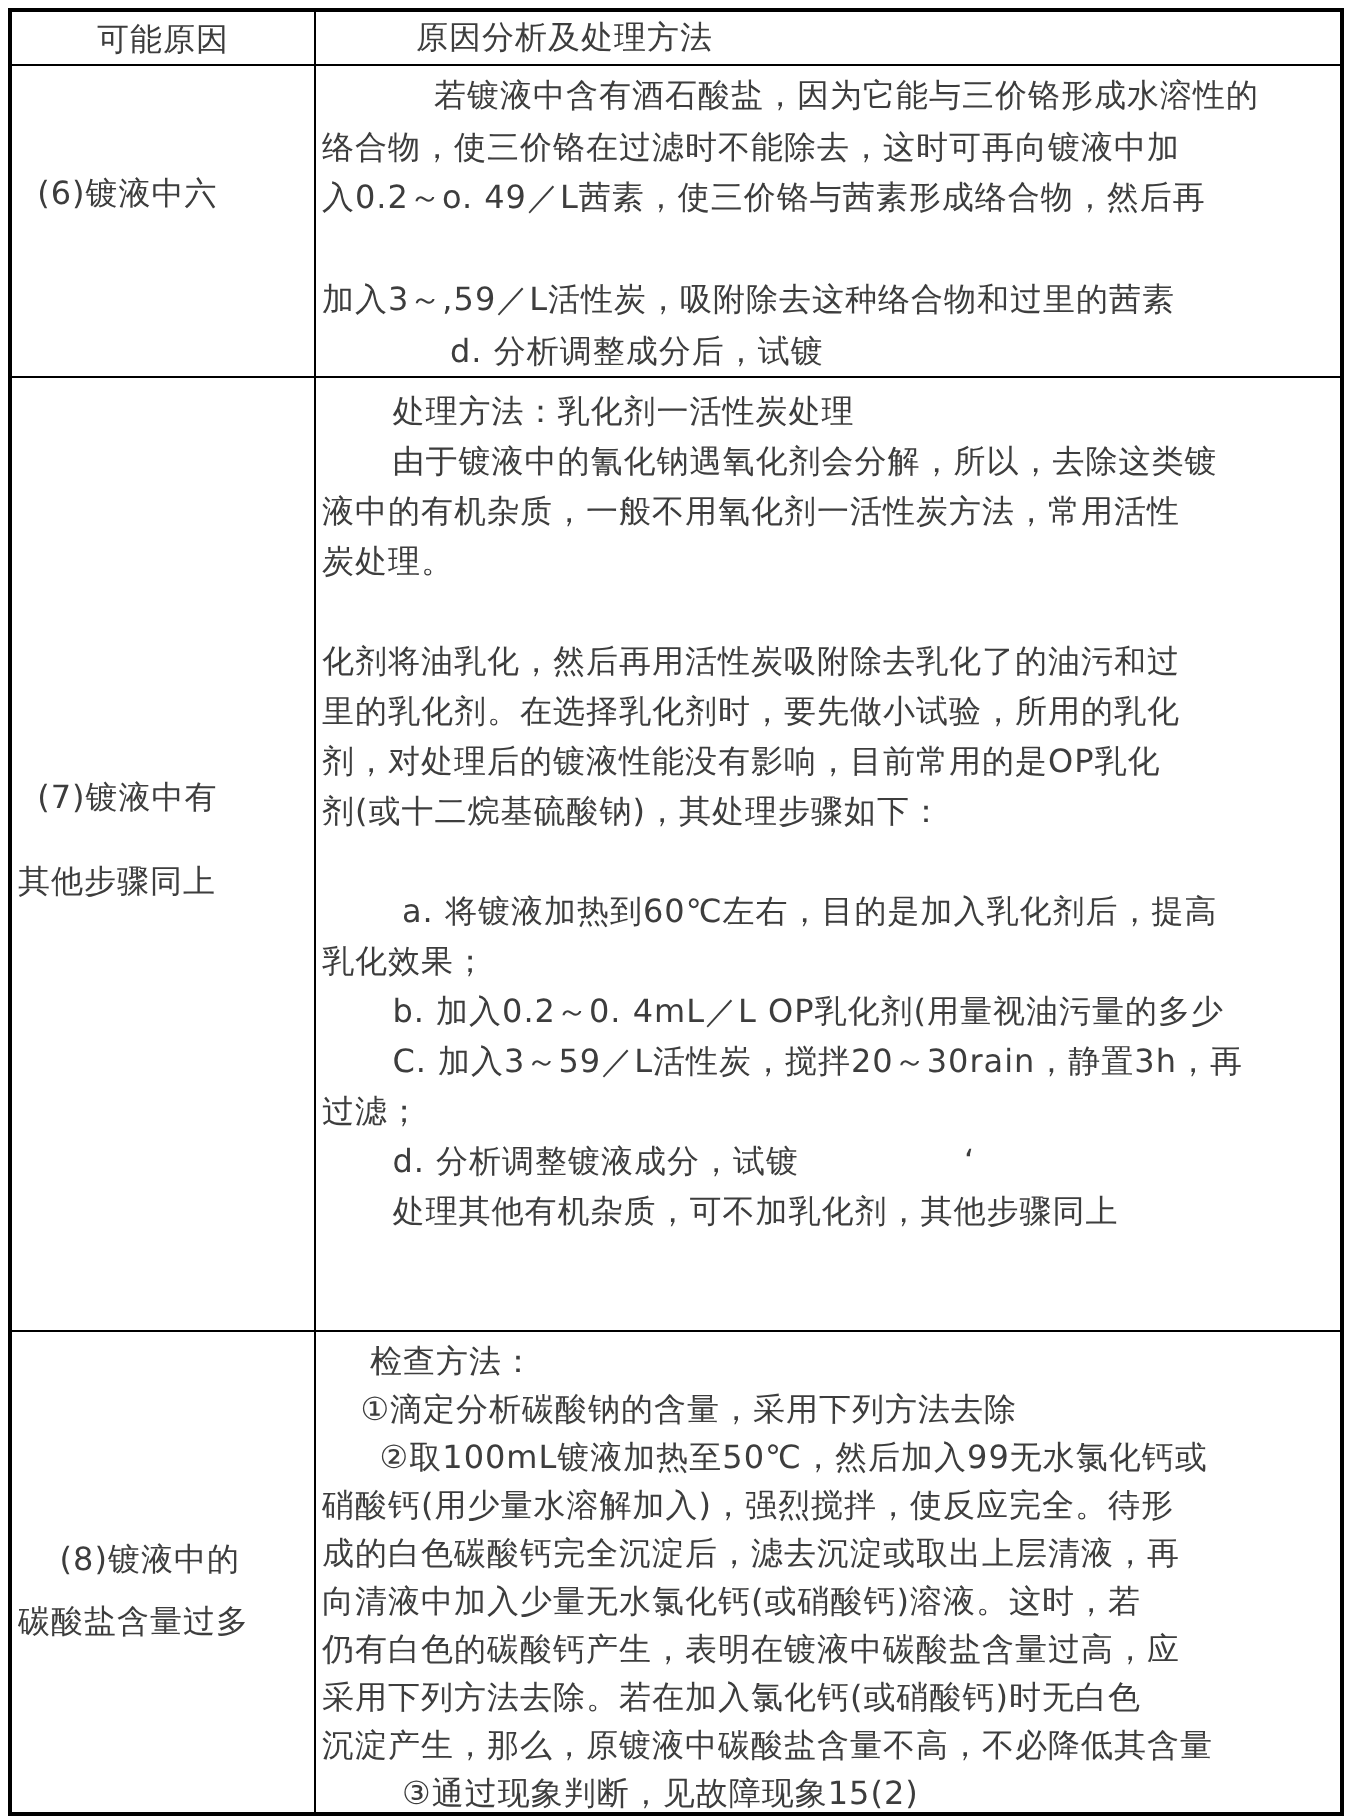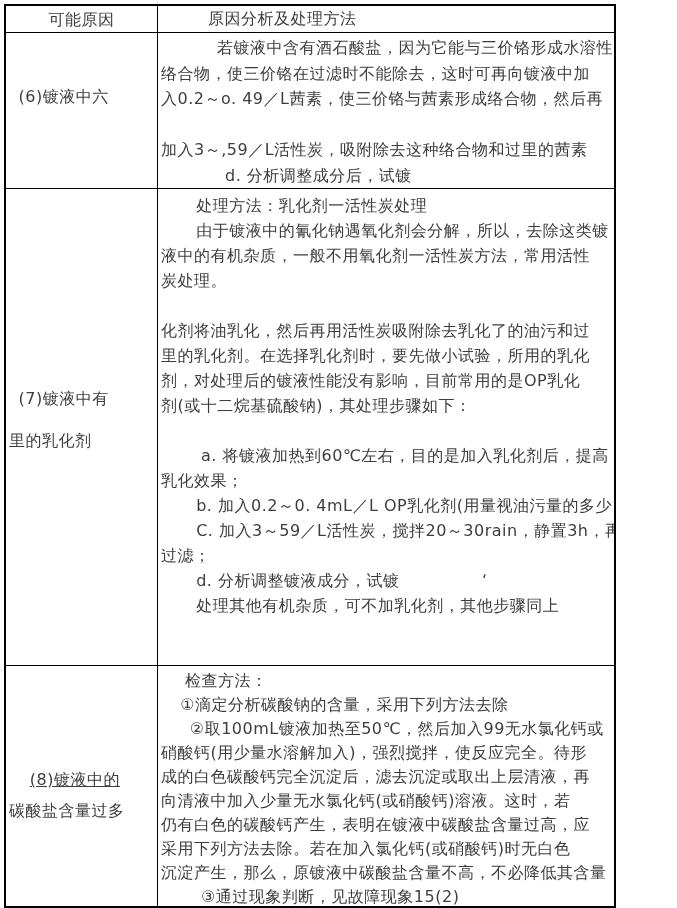--- a/index.html
+++ b/index.html
@@ -16,21 +16,21 @@
     position: relative;
     width: 677px;
     height: 908px;
     background: var(--page-bg);
     overflow: hidden;
   }
   .table {
     position: absolute;
     left: 4px;
     top: 4px;
-    width: 612px;
+    width: 668px;
     border: 2px solid var(--border-color);
     background: var(--page-bg);
     color: var(--text-color);
     font-size: 16px;
     letter-spacing: 0.5px;
   }
   .row {
     display: flex;
     border-bottom: 1px solid var(--border-color);
   }
@@ -109,21 +109,21 @@
           <div class="tline">入0.2～o. 49／L茜素，使三价铬与茜素形成络合物，然后再</div>
           <div class="tline">&nbsp;</div>
           <div class="tline">加入3～,59／L活性炭，吸附除去这种络合物和过里的茜素</div>
           <div class="tline" style="text-indent: 64px;">d. 分析调整成分后，试镀</div>
         </div>
     </div>
 
     <div class="row row-7">
       <div class="cell-left">
           <div class="tline" style="text-indent: 9.6px;">(7)镀液中有</div>
-          <div class="tline">里的乳化剂</div>
+          <div class="tline">其他步骤同上</div>
         </div>
       <div class="cell-right">
           <div class="tline" style="text-indent: 35.2px;">处理方法：乳化剂一活性炭处理</div>
           <div class="tline" style="text-indent: 35.2px;">由于镀液中的氰化钠遇氧化剂会分解，所以，去除这类镀</div>
           <div class="tline">液中的有机杂质，一般不用氧化剂一活性炭方法，常用活性</div>
           <div class="tline">炭处理。</div>
           <div class="tline">&nbsp;</div>
           <div class="tline">化剂将油乳化，然后再用活性炭吸附除去乳化了的油污和过</div>
           <div class="tline">里的乳化剂。在选择乳化剂时，要先做小试验，所用的乳化</div>
           <div class="tline">剂，对处理后的镀液性能没有影响，目前常用的是OP乳化</div>
@@ -134,21 +134,21 @@
           <div class="tline" style="text-indent: 35.2px;">b. 加入0.2～0. 4mL／L OP乳化剂(用量视油污量的多少</div>
           <div class="tline" style="text-indent: 35.2px;">C. 加入3～59／L活性炭，搅拌20～30rain，静置3h，再</div>
           <div class="tline">过滤；</div>
           <div class="tline" style="text-indent: 35.2px;">d. 分析调整镀液成分，试镀　　　　　‘</div>
           <div class="tline" style="text-indent: 35.2px;">处理其他有机杂质，可不加乳化剂，其他步骤同上</div>
         </div>
     </div>
 
     <div class="row row-8">
       <div class="cell-left">
-          <div class="tline" style="text-indent: 20.8px; text-decoration: underline;">(8)镀液中的</div>
+          <div class="tline" style="text-indent: 20.8px;">(8)镀液中的</div>
           <div class="tline">碳酸盐含量过多</div>
         </div>
       <div class="cell-right">
           <div class="tline" style="text-indent: 24px;">检查方法：</div>
           <div class="tline" style="text-indent: 19.2px;">①滴定分析碳酸钠的含量，采用下列方法去除</div>
           <div class="tline" style="text-indent: 28.8px;">②取100mL镀液加热至50℃，然后加入99无水氯化钙或</div>
           <div class="tline">硝酸钙(用少量水溶解加入)，强烈搅拌，使反应完全。待形</div>
           <div class="tline">成的白色碳酸钙完全沉淀后，滤去沉淀或取出上层清液，再</div>
           <div class="tline">向清液中加入少量无水氯化钙(或硝酸钙)溶液。这时，若</div>
           <div class="tline">仍有白色的碳酸钙产生，表明在镀液中碳酸盐含量过高，应</div>

